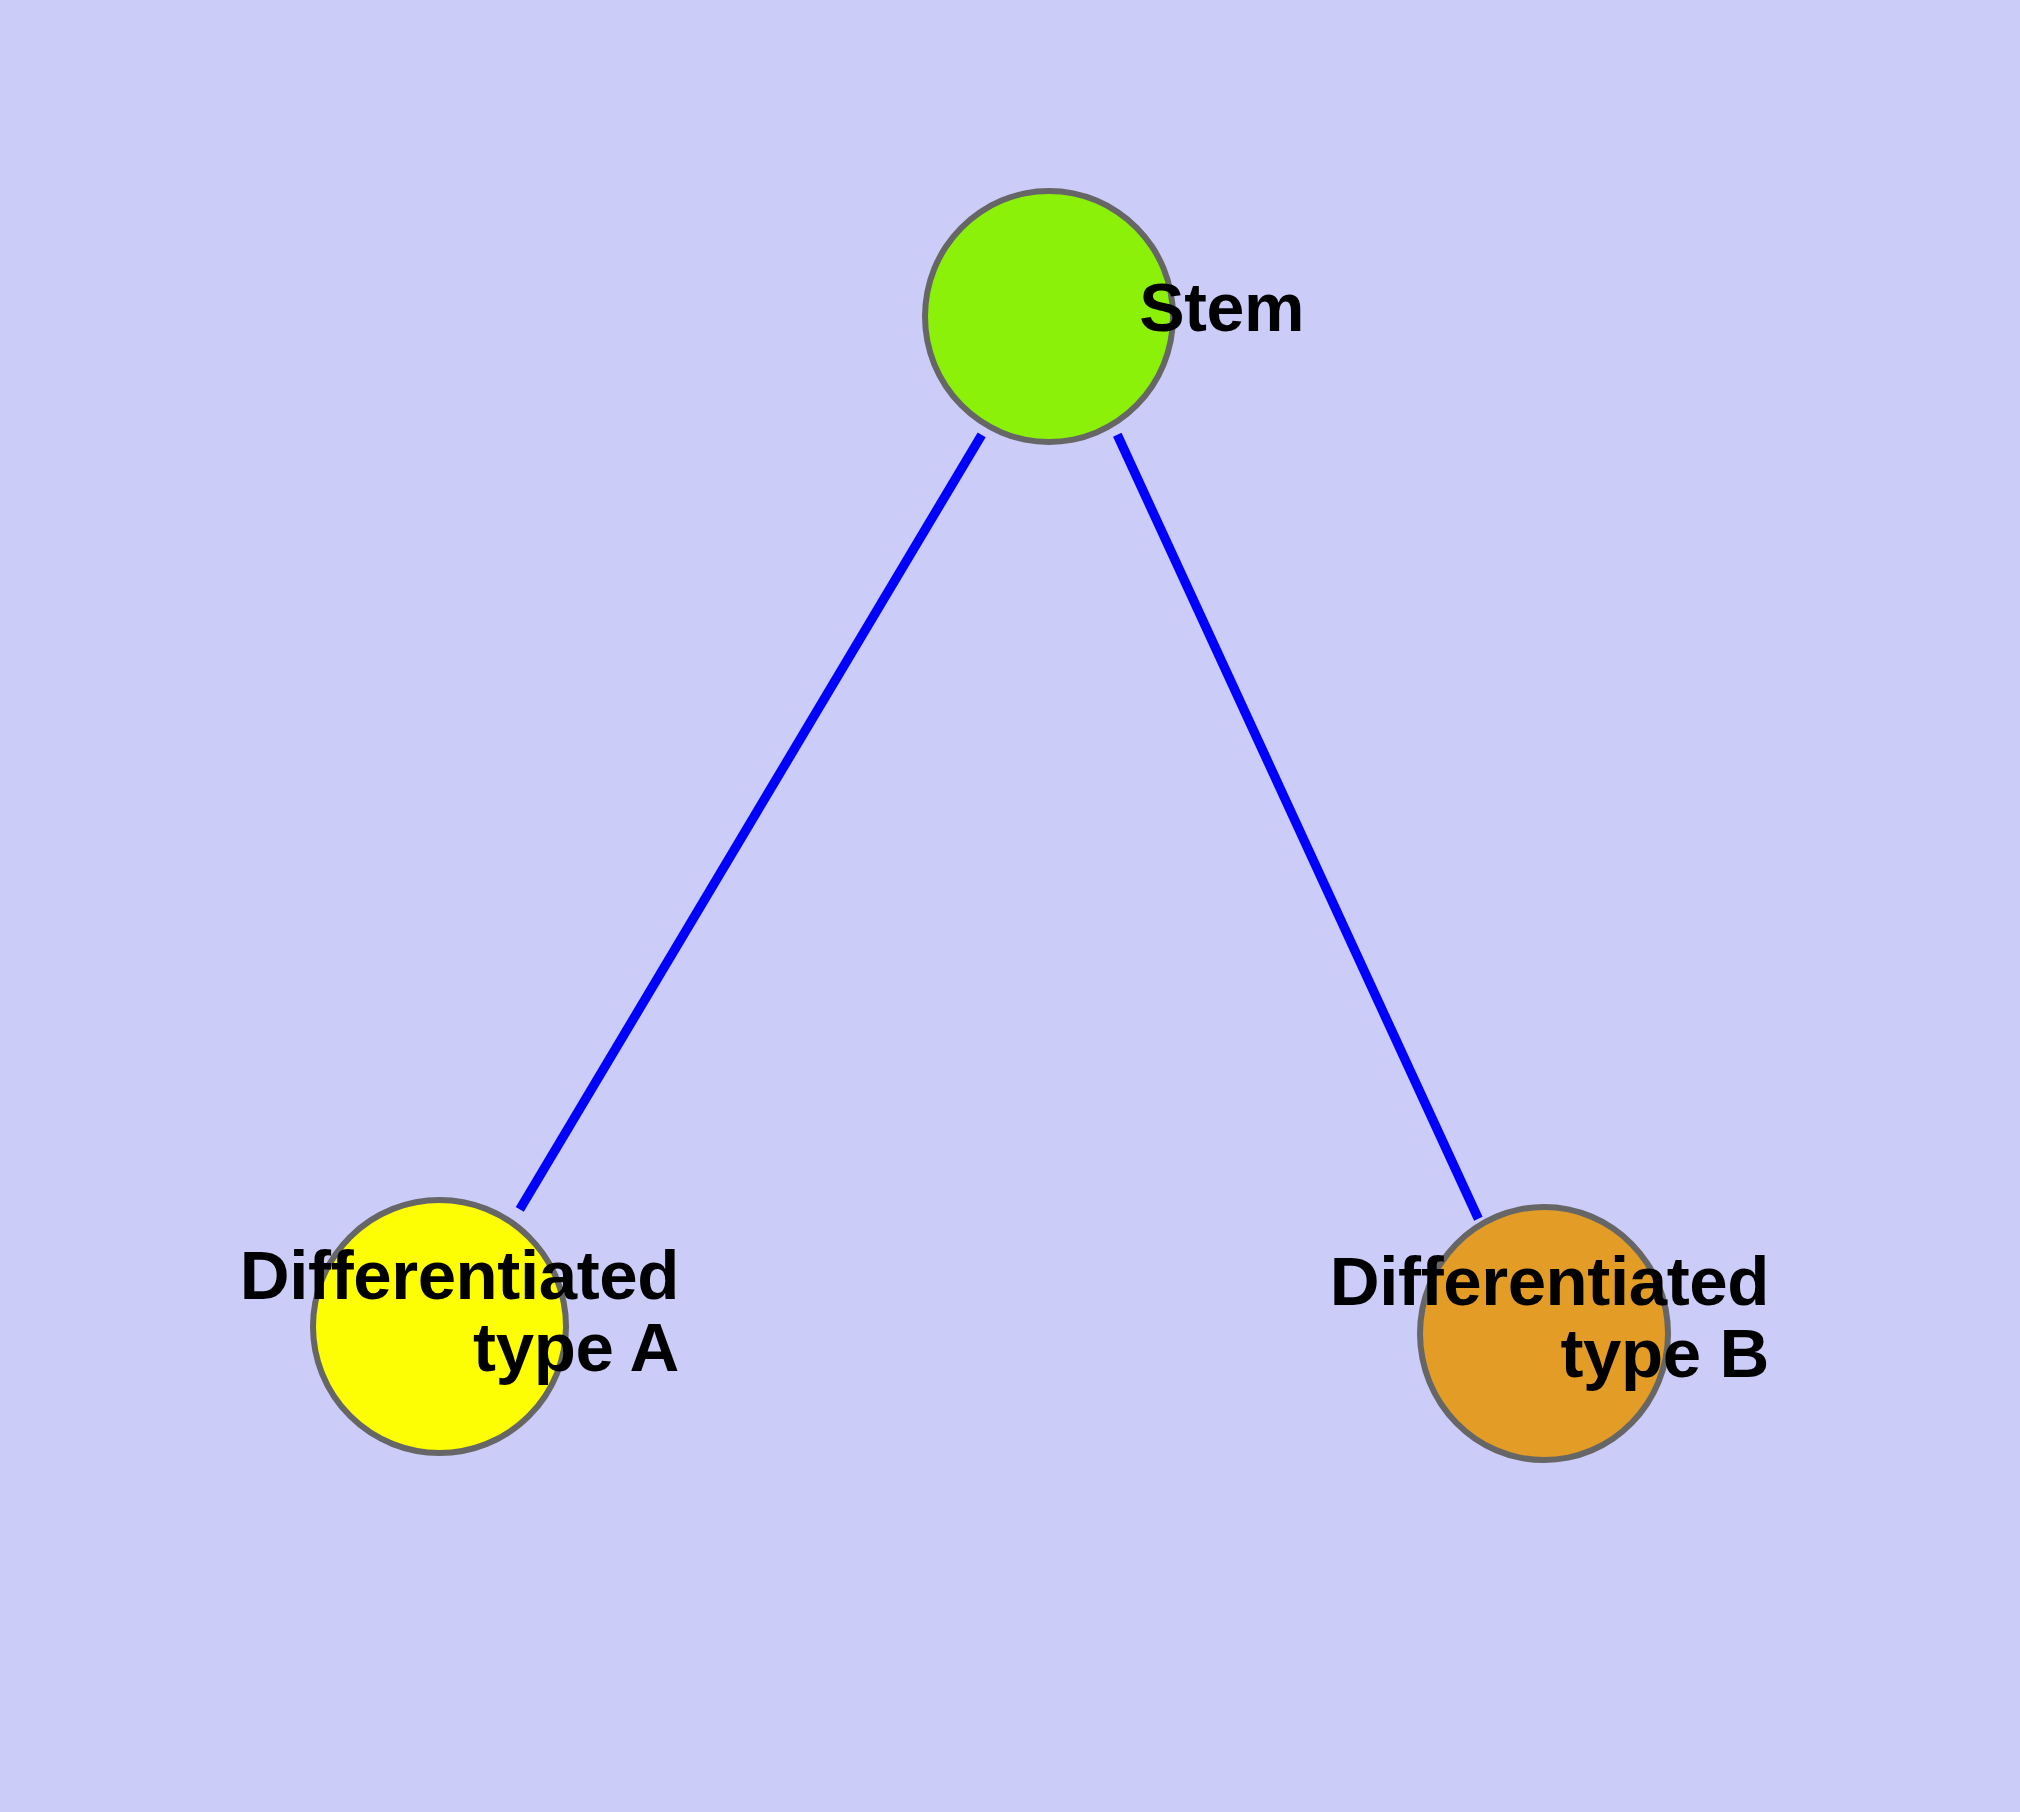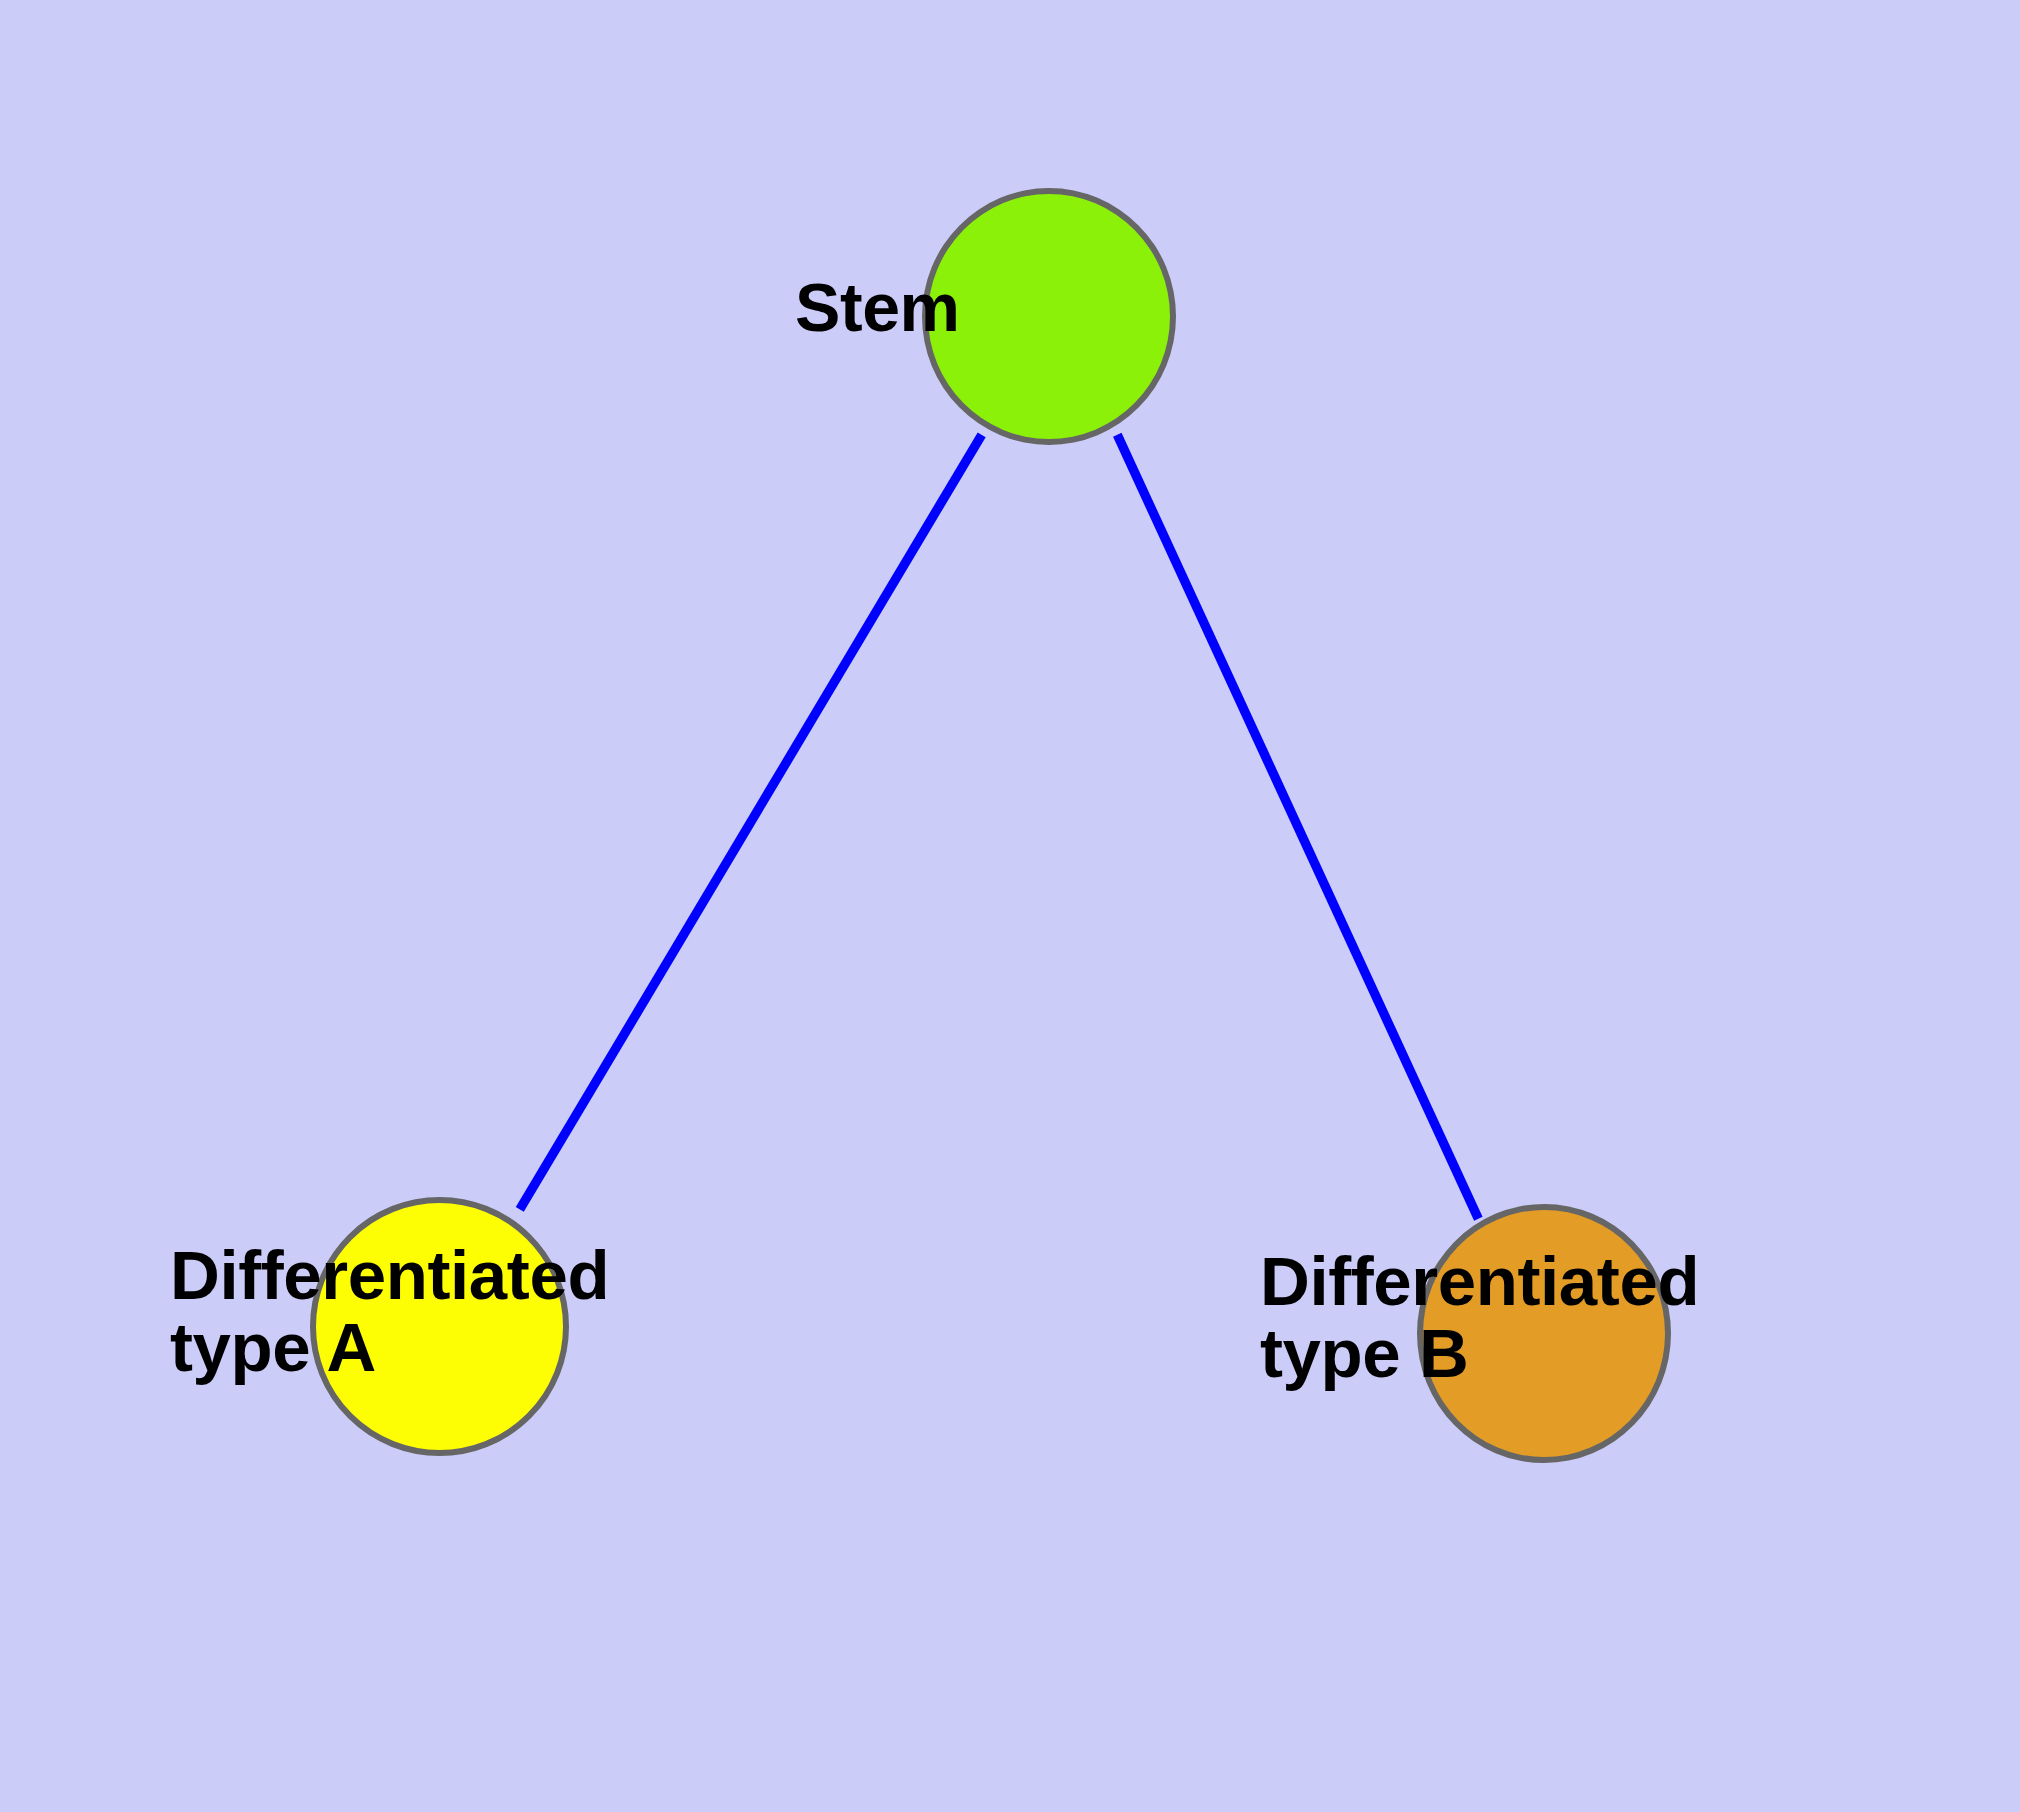--- a/index.html
+++ b/index.html
@@ -46,21 +46,21 @@
     left: 1417px;
     top: 1204px;
     width: 254px;
     height: 259px;
     background: #e39d26;
   }
   .node-label {
     position: absolute;
     color: #000000;
     font-weight: bold;
-    text-align: left;
+    text-align: right;
     line-height: 1.04;
     white-space: pre-line;
     pointer-events: none;
     letter-spacing: -0.4px;
   }
   #label-stem {
     left: 795px;
     top: 272px;
     width: 509px;
     font-size: 68px;

